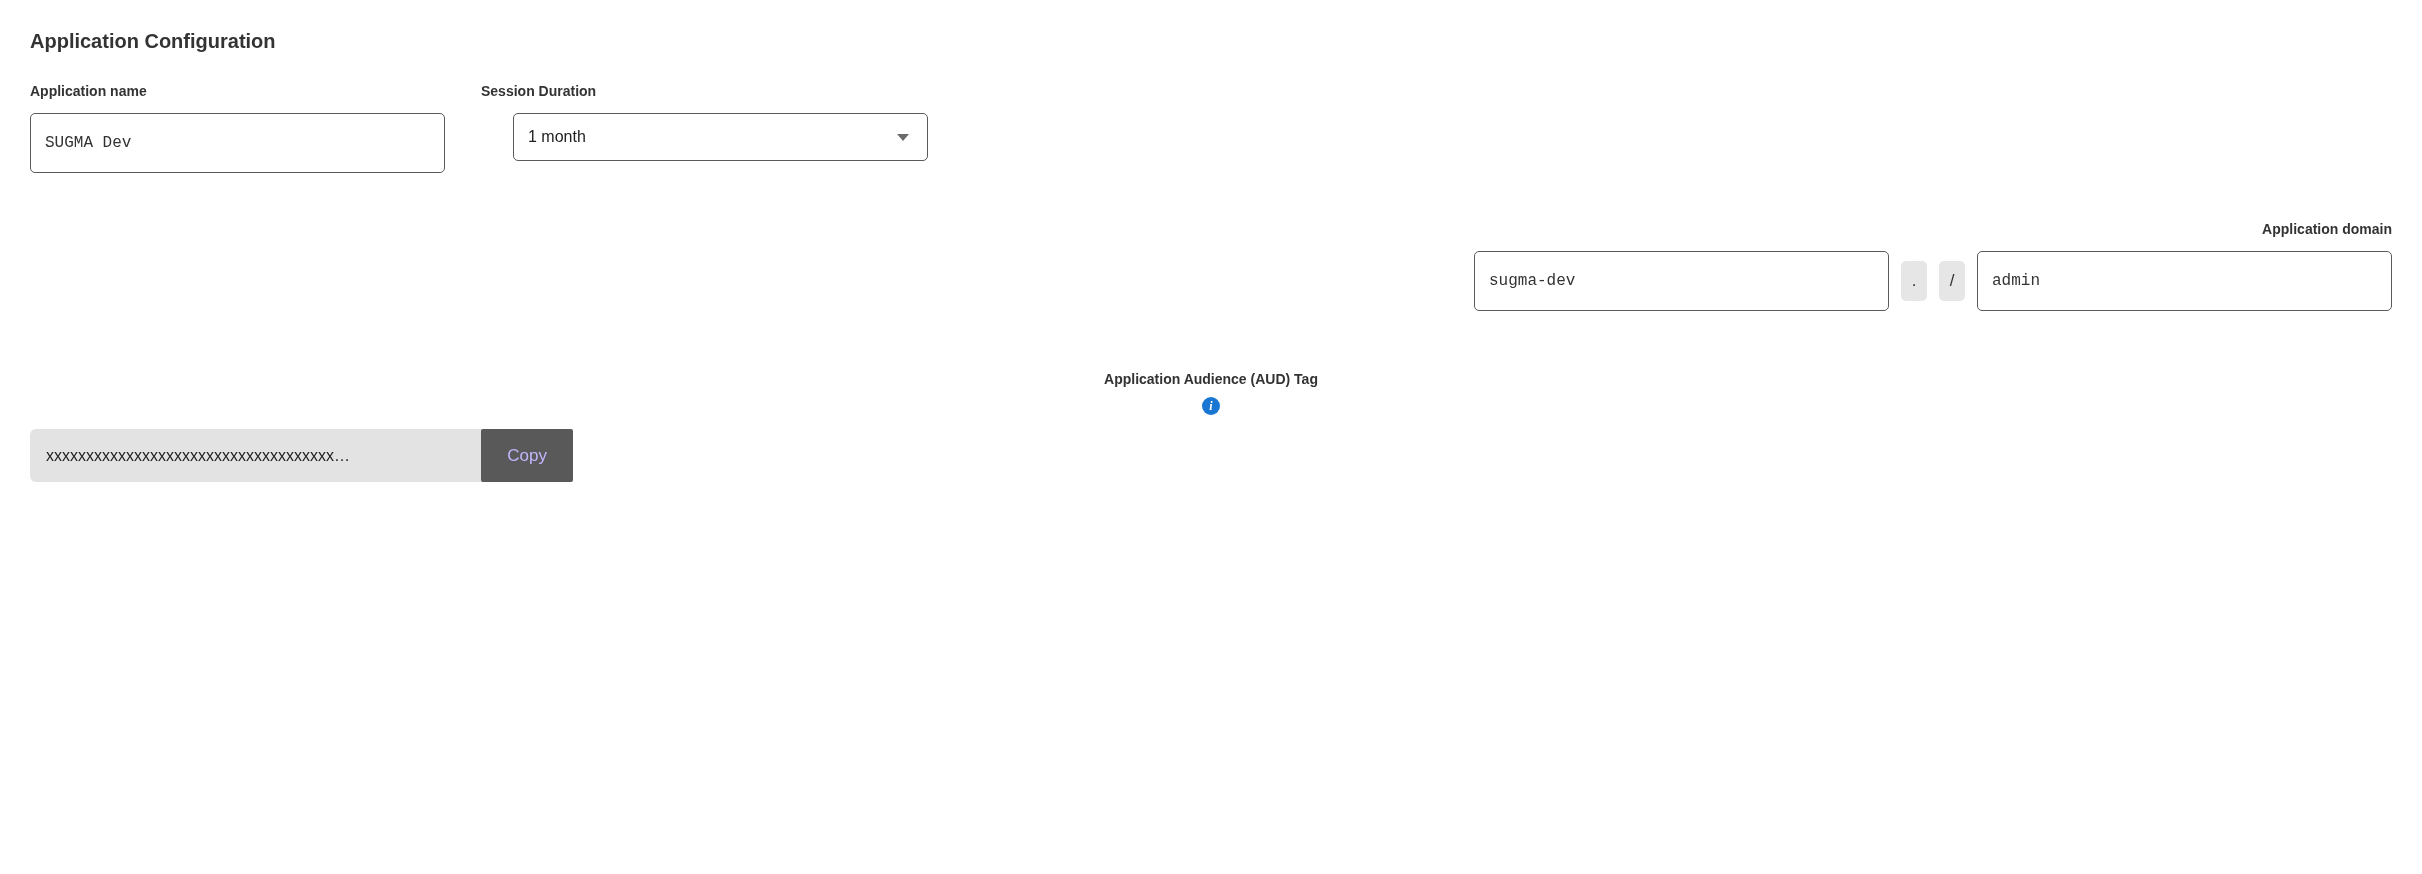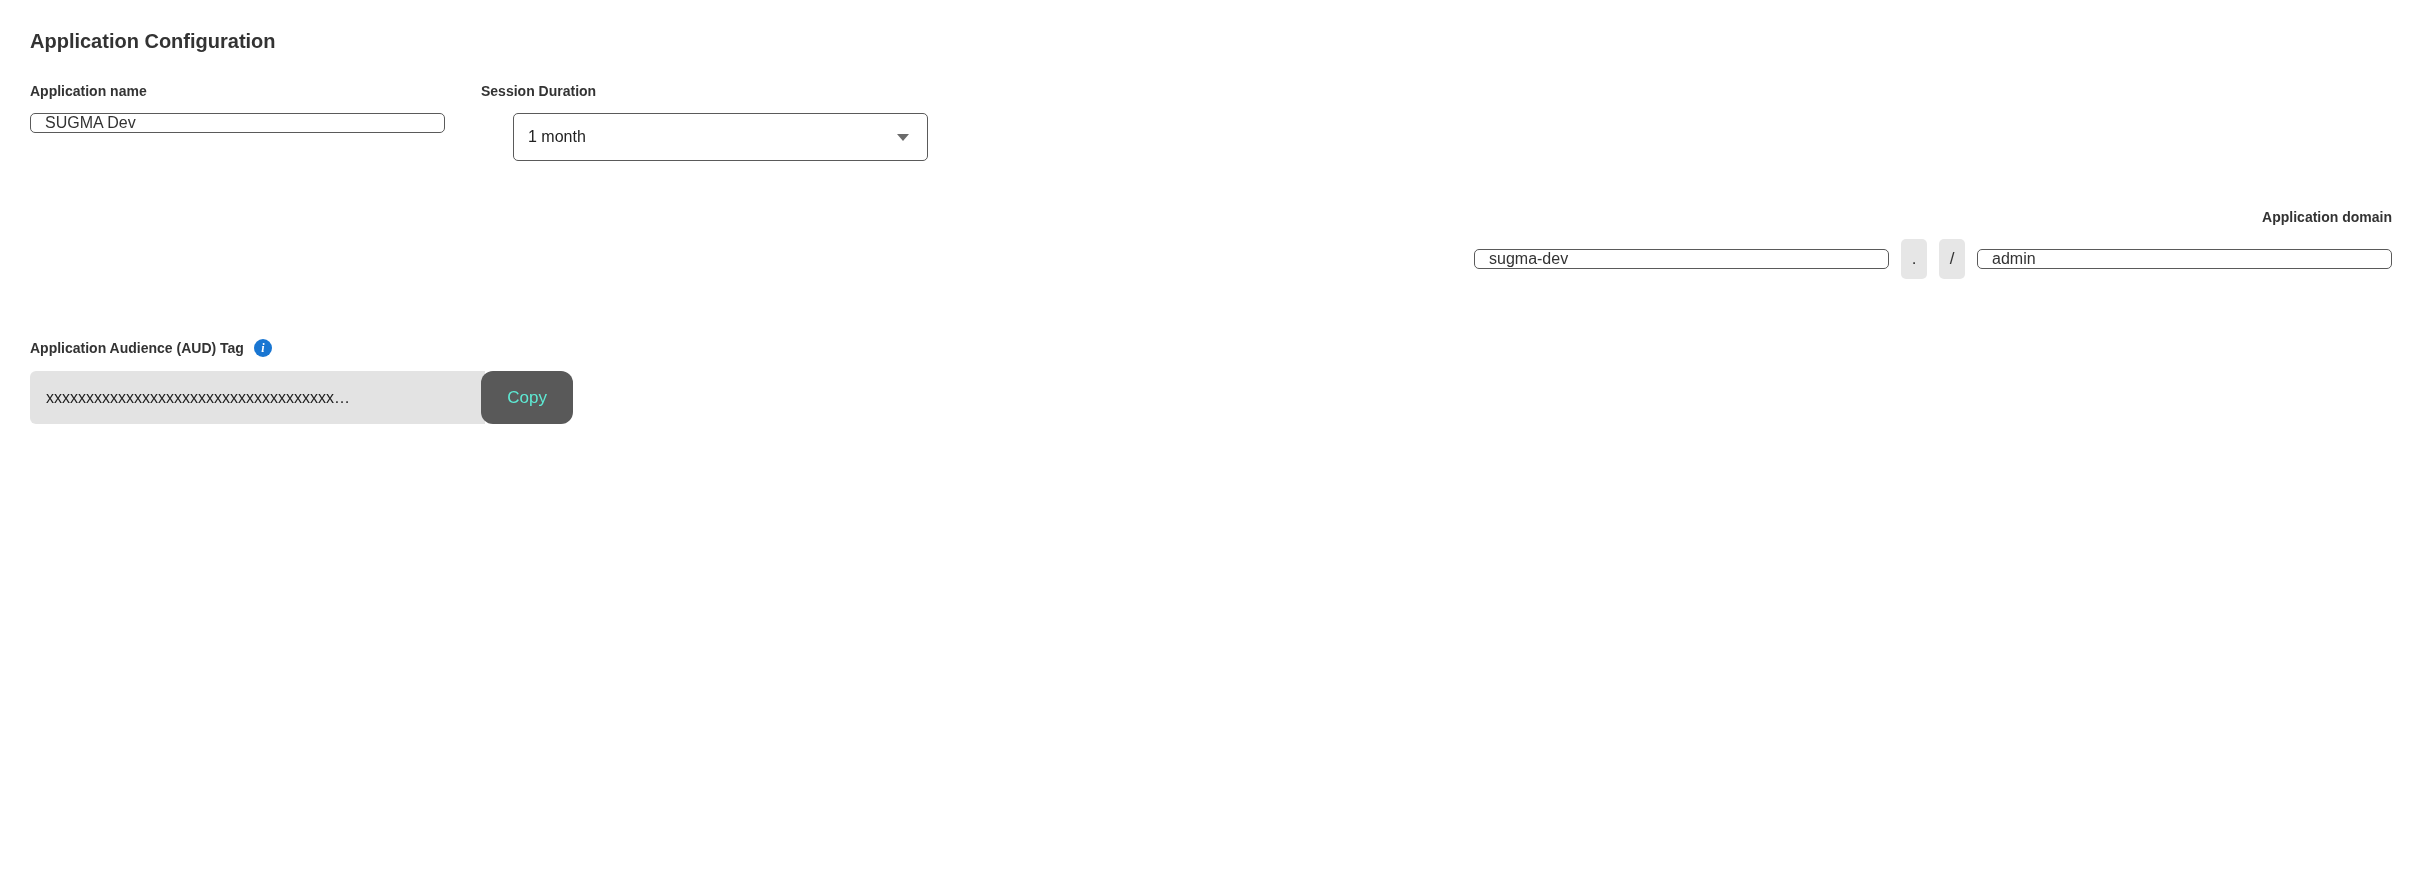--- a/index.html
+++ b/index.html
@@ -32,26 +32,26 @@
     }
     .field-label {
       font-size: 14px;
       font-weight: 700;
       color: #333333;
       margin-bottom: 14px;
     }
     .text-input {
       border: 1px solid #5a5a5a;
       border-radius: 5px;
-      padding: 0 14px;
+      padding: 20px 14px;
       font-size: 16px;
       color: #333;
       background: #fff;
       outline: none;
-      font-family: Liberation Sans, sans-serif;
+      font-family: Liberation Mono, monospace;
     }
     .text-input.w-410 { width: 415px; }
     .select-wrap {
       position: relative;
       border: 1px solid #5a5a5a;
       border-radius: 5px;
       background: #fff;
       display: flex;
       align-items: center;
     }
@@ -105,35 +105,36 @@
       padding: 0 16px;
       display: flex;
       align-items: center;
       font-size: 16px;
       color: #222;
       overflow: hidden;
       white-space: nowrap;
     }
     .copy-btn {
       background: #595959;
-      color: #5eead4;
+      color: #c4b5fd;
       border: none;
-      border-radius: 12px;
+      border-radius: 2px;
       padding: 0 26px;
       font-size: 17px;
       font-weight: 500;
       cursor: pointer;
       font-family: inherit;
       margin-left: -4px;
     }
     .label-with-info {
       display: flex;
       align-items: center;
       gap: 10px;
       margin-bottom: 14px;
+      flex-direction: column;
     }
     .label-with-info .field-label {
       margin-bottom: 0;
     }
     .info-icon {
       width: 18px;
       height: 18px;
       border-radius: 50%;
       background: #1976d2;
       color: #ffffff;

